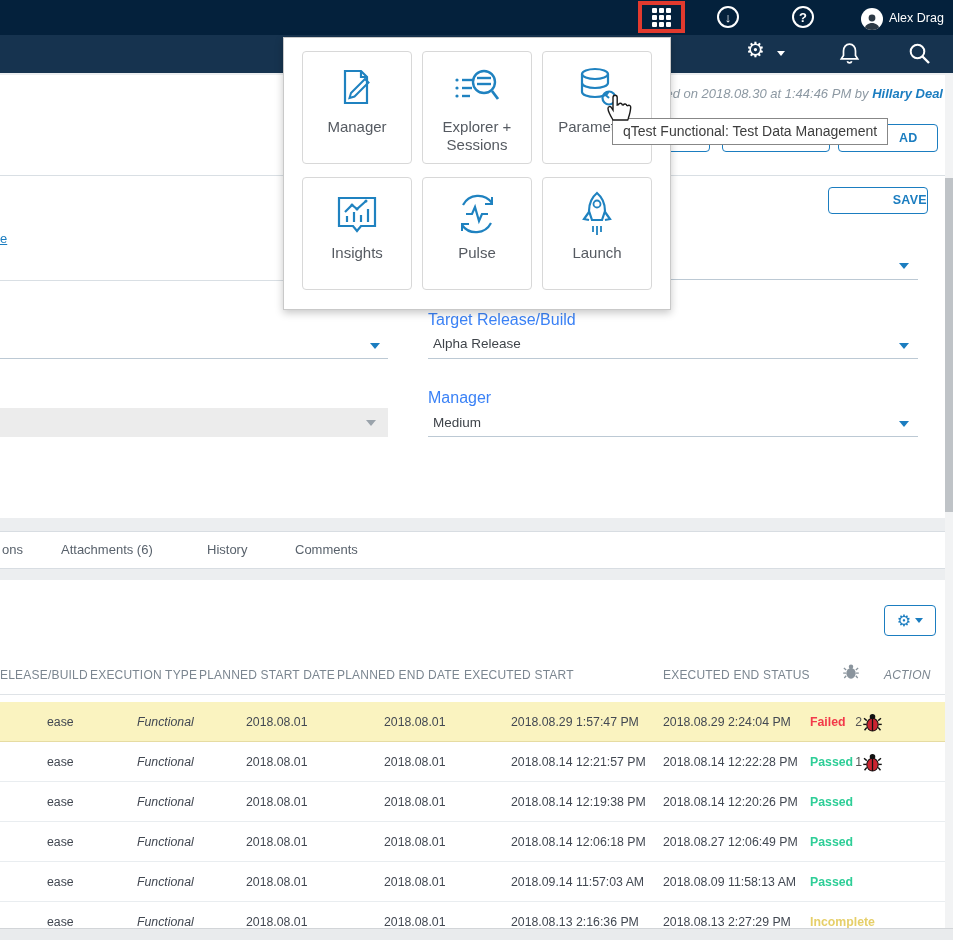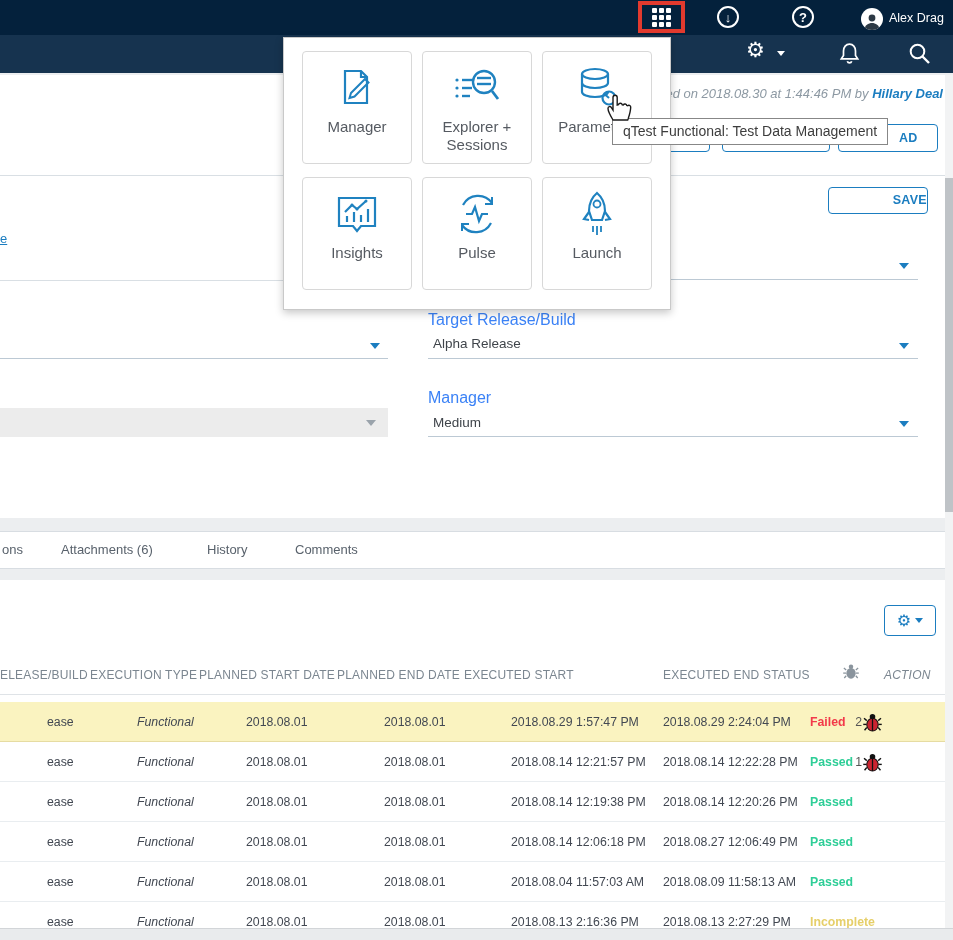--- a/index.html
+++ b/index.html
@@ -325,21 +325,21 @@
           <path d="M0.8 14.2 L2.7 9.3 11.6 0.4 14.6 3.4 5.7 12.3 z" fill="#2e7fc1"></path>
           <path d="M2.7 9.3 L5.7 12.3 3 13.5 1.6 12.1 z" fill="#79b1dd"></path>
         </svg>
       </span>
     </div>
         <div class="trow">
       <span class="td c-release">ease</span>
       <span class="td c-type">Functional</span>
       <span class="td c-pstart">2018.08.01</span>
       <span class="td c-pend">2018.08.01</span>
-      <span class="td c-estart">2018.08.04 11:57:03 AM</span>
+      <span class="td c-estart">2018.09.14 11:57:03 AM</span>
       <span class="td c-eend">2018.08.09 11:58:13 AM</span>
       <span class="td c-status" style="color: rgb(46, 206, 151);">Passed</span>
       <span class="td c-bugs">
         <span></span>
 
       </span>
       <span class="td c-action">
         <svg width="15" height="15" viewBox="0 0 15 15">
           <path d="M0.8 14.2 L2.7 9.3 11.6 0.4 14.6 3.4 5.7 12.3 z" fill="#2e7fc1"></path>
           <path d="M2.7 9.3 L5.7 12.3 3 13.5 1.6 12.1 z" fill="#79b1dd"></path>

